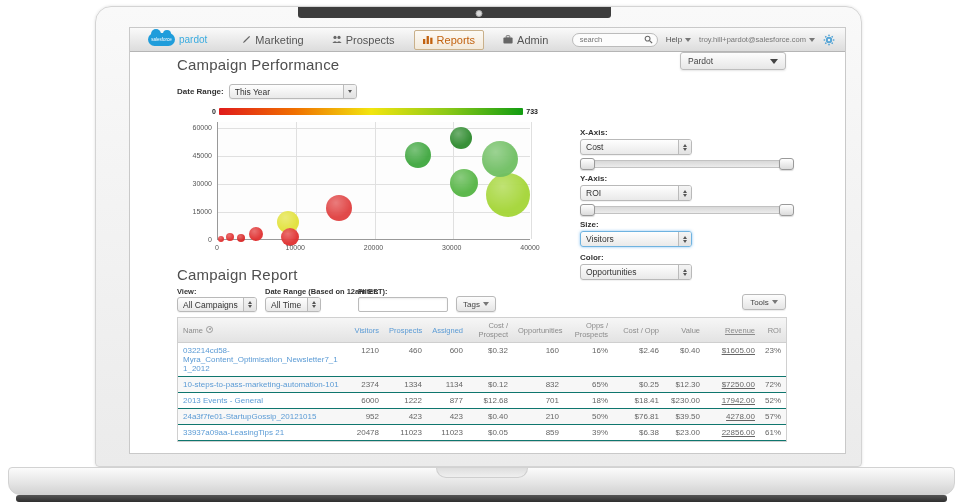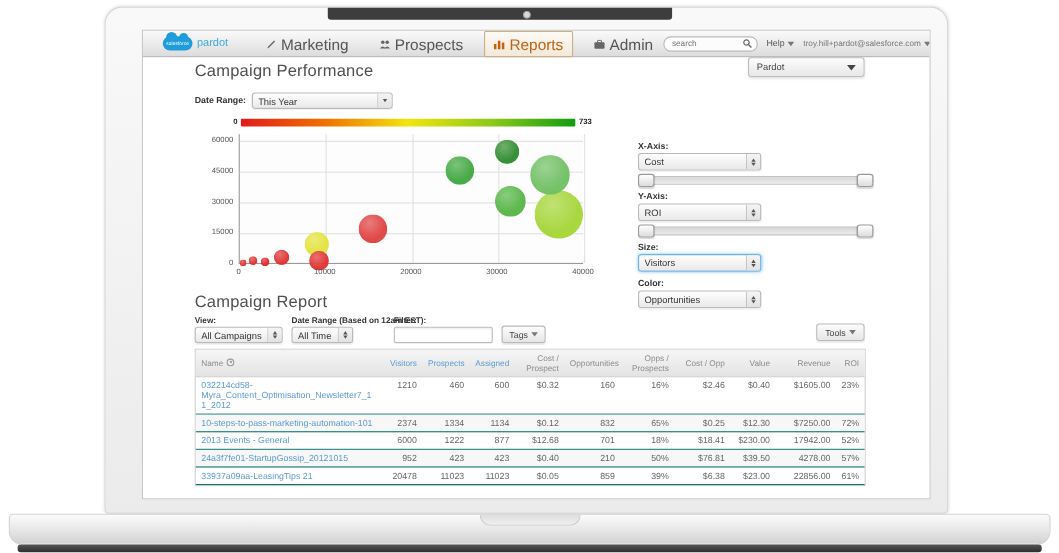--- a/index.html
+++ b/index.html
@@ -34,21 +34,21 @@
   .brand { display:flex; align-items:center; margin-left:18px; }
   .cloud { position:relative; width:27px; height:13px; background:#1f9ddb; border-radius:9px;
            display:flex; align-items:center; justify-content:center; }
   .cloud:before { content:""; position:absolute; left:3px; top:-4px; width:10px; height:10px;
                   background:#1f9ddb; border-radius:50%; }
   .cloud:after  { content:""; position:absolute; right:4px; top:-3px; width:8px; height:8px;
                   background:#1f9ddb; border-radius:50%; }
   .cloud-text { position:relative; z-index:1; font-size:4.5px; color:#fff; }
   .brand-pardot { margin-left:4px; font-size:10px; color:#3aabdf; }
   .nav-items { display:flex; align-items:center; margin-left:26px; gap:10px; }
-  .nav-item { display:flex; align-items:flex-end; gap:4px; font-size:14px; color:#555;
+  .nav-item { display:flex; align-items:flex-end; gap:4px; font-size:11px; color:#555;
               padding:3px 8px; border:1px solid transparent; cursor:pointer; }
   .nav-item.active { border:1px solid #c9b08a; border-radius:2px; color:#c2620f;
                      background:linear-gradient(#fdfaf5,#f2e9da); }
   .nav-right { margin-left:auto; display:flex; align-items:center; gap:8px; margin-right:10px; }
   .search-box { width:86px; height:14px; border:1px solid #bbb; border-radius:8px; background:#fcfcfc;
                 display:flex; align-items:center; padding:0 4px 0 7px; }
   .search-box input { flex:1; border:none; outline:none; background:transparent; font-size:7.5px;
                       color:#555; width:60px; font-family:inherit; }
   .nav-link { display:flex; align-items:center; gap:3px; font-size:8px; color:#555; cursor:pointer; }
   .account-email { font-size:7.5px; color:#777; }
@@ -134,21 +134,21 @@
   .tbody .tr:nth-child(even) { background:#f7f7f7; }
   .name-cell { color:#5b9bd5; cursor:pointer; word-wrap:break-word; overflow-wrap:break-word; }
   .name-hdr { display:flex; align-items:flex-start; gap:3px; }
   .circle-icon { width:7px; height:7px; border:1px solid #9a9a9a; border-radius:50%;
                  display:inline-block; position:relative; flex:none; }
   .circle-icon:after { content:""; position:absolute; left:1.5px; top:1.5px; width:2px; height:2px;
                        border-radius:50%; background:#9a9a9a; }
   .c0{width:168px;flex:none;} .c1{width:38px;flex:none;} .c2{width:43px;flex:none;}
   .c3{width:41px;flex:none;} .c4{width:45px;flex:none;} .c5{width:51px;flex:none;}
   .c6{width:49px;flex:none;} .c7{width:51px;flex:none;} .c8{width:41px;flex:none;}
-  .c9{width:55px;flex:none;} .c10{width:26px;flex:none;}
+  .c9{width:55px;flex:none;text-decoration:underline;} .c10{width:26px;flex:none;}
 </style>
 </head>
 <body>
 
 <div class="lid">
   <div class="top-strip"></div>
   <div class="webcam"></div>
 
   <div class="screen">
 

